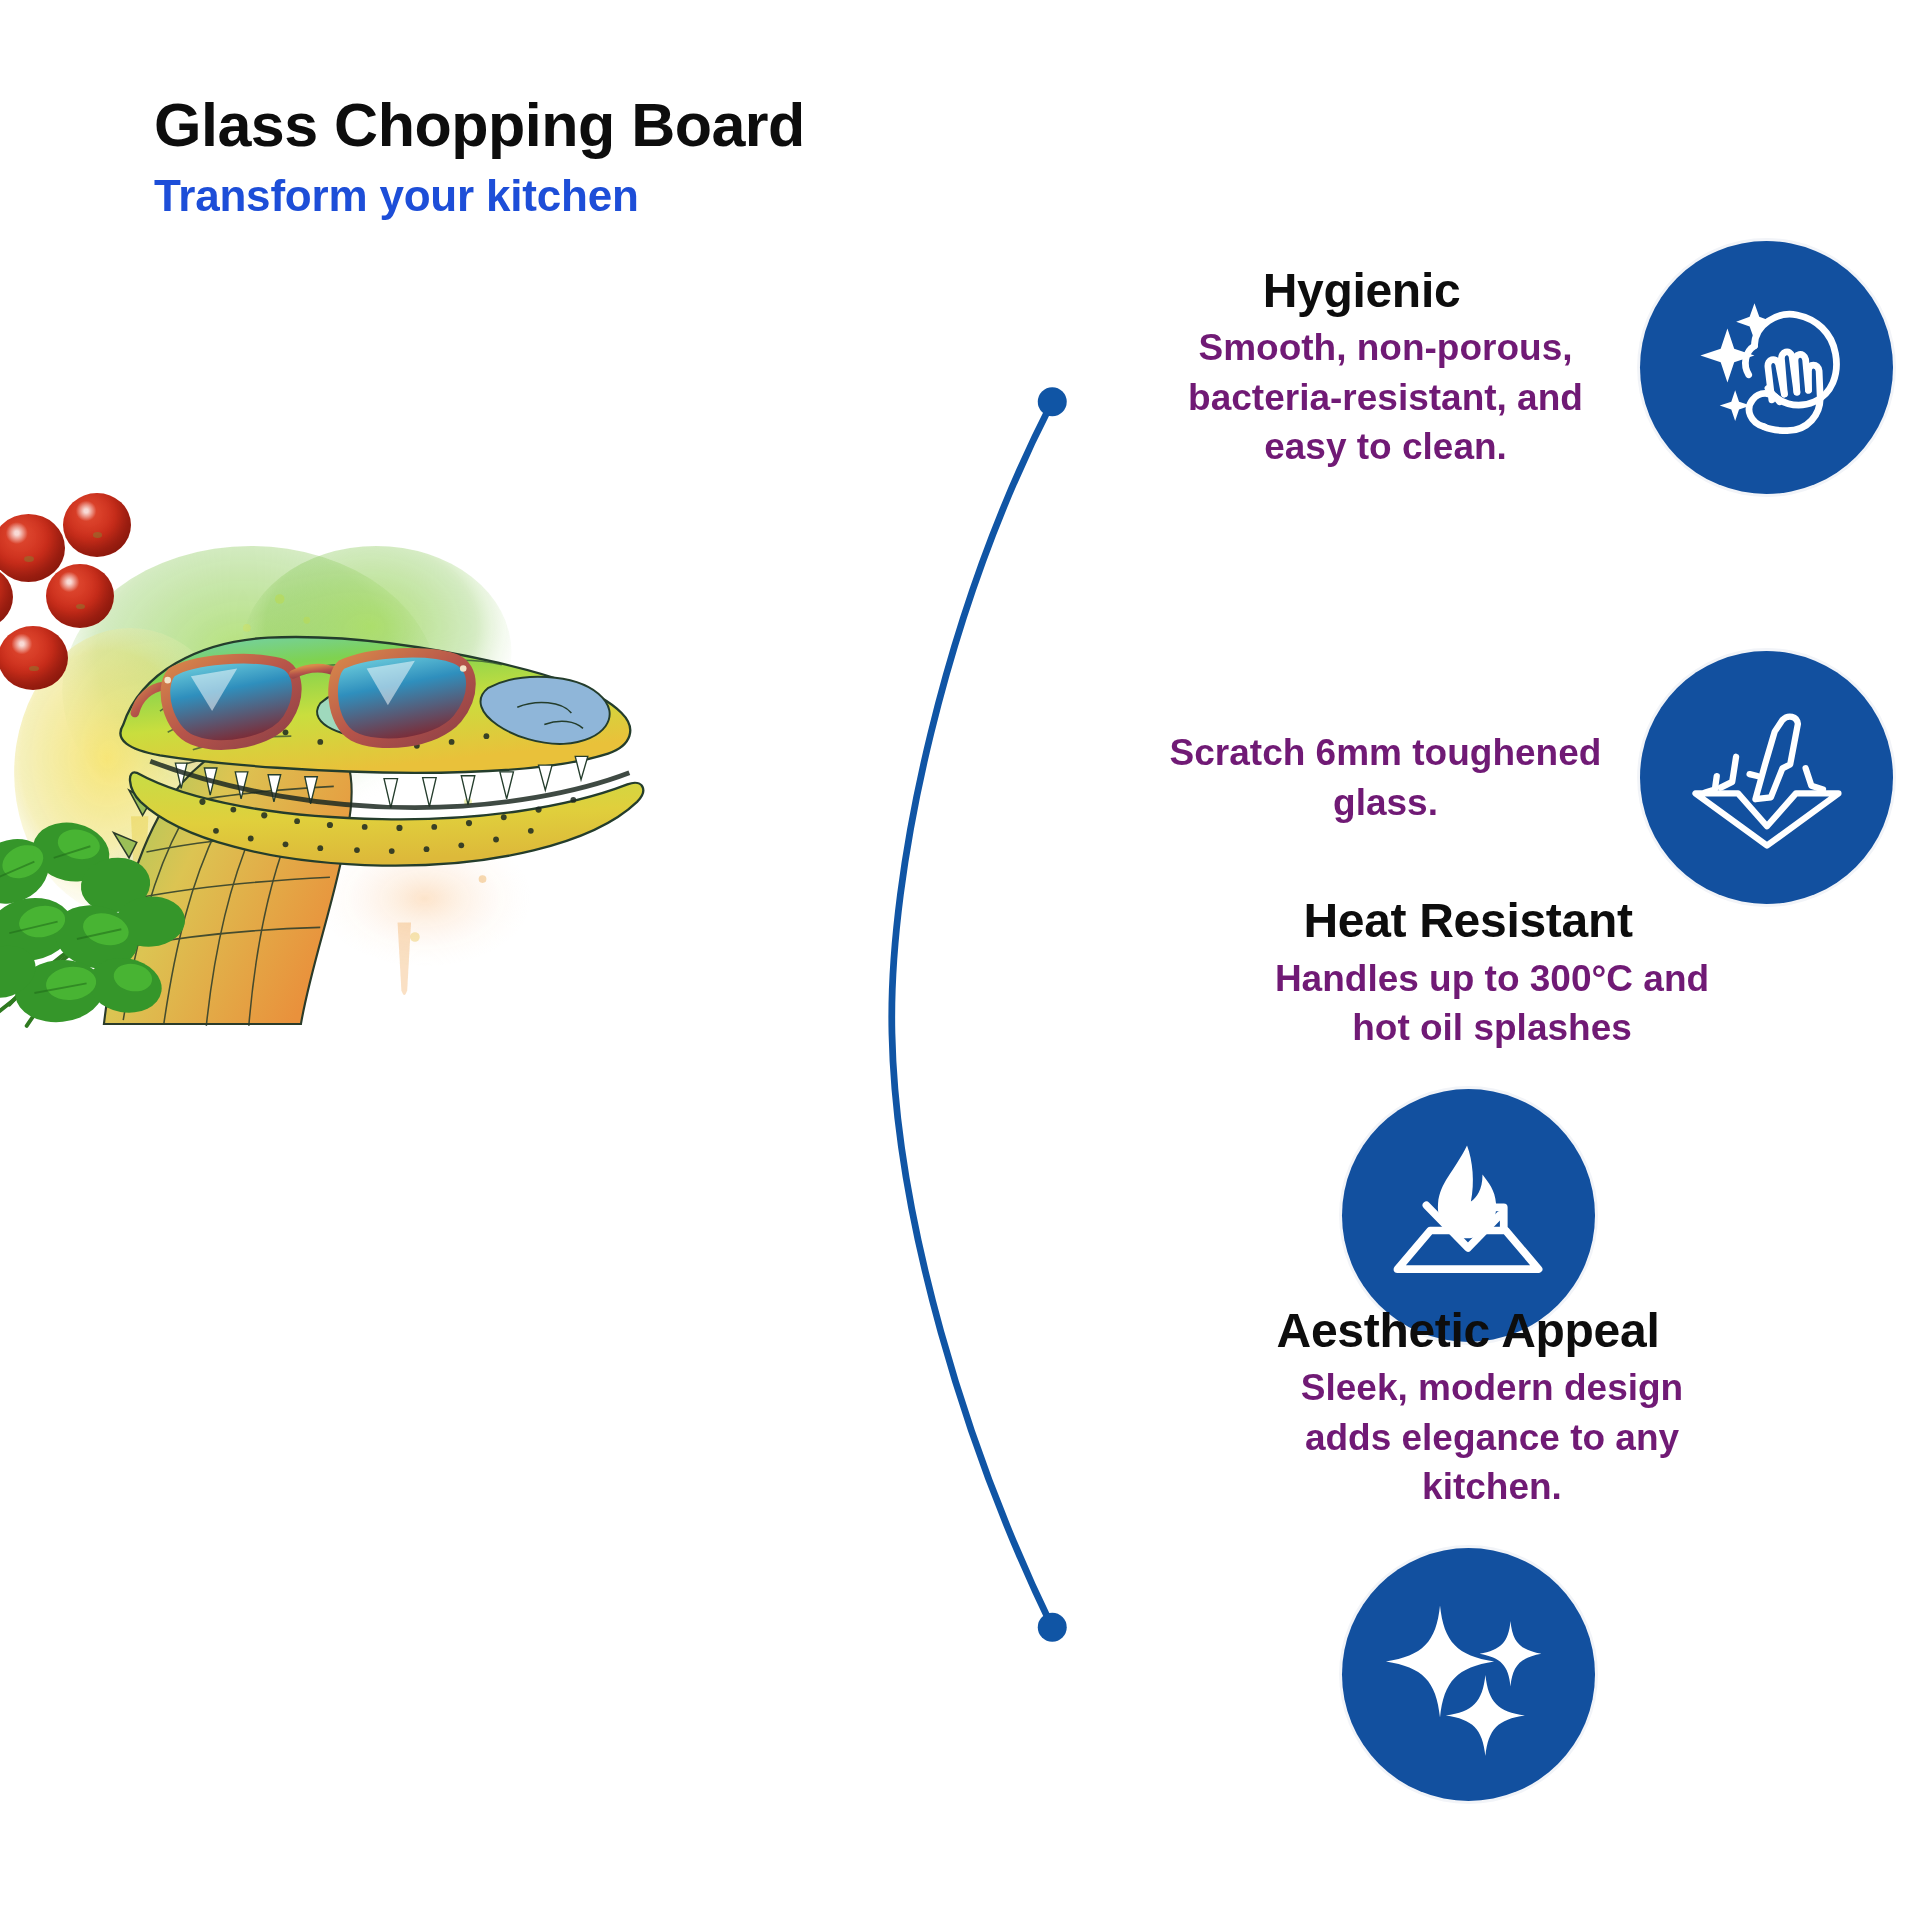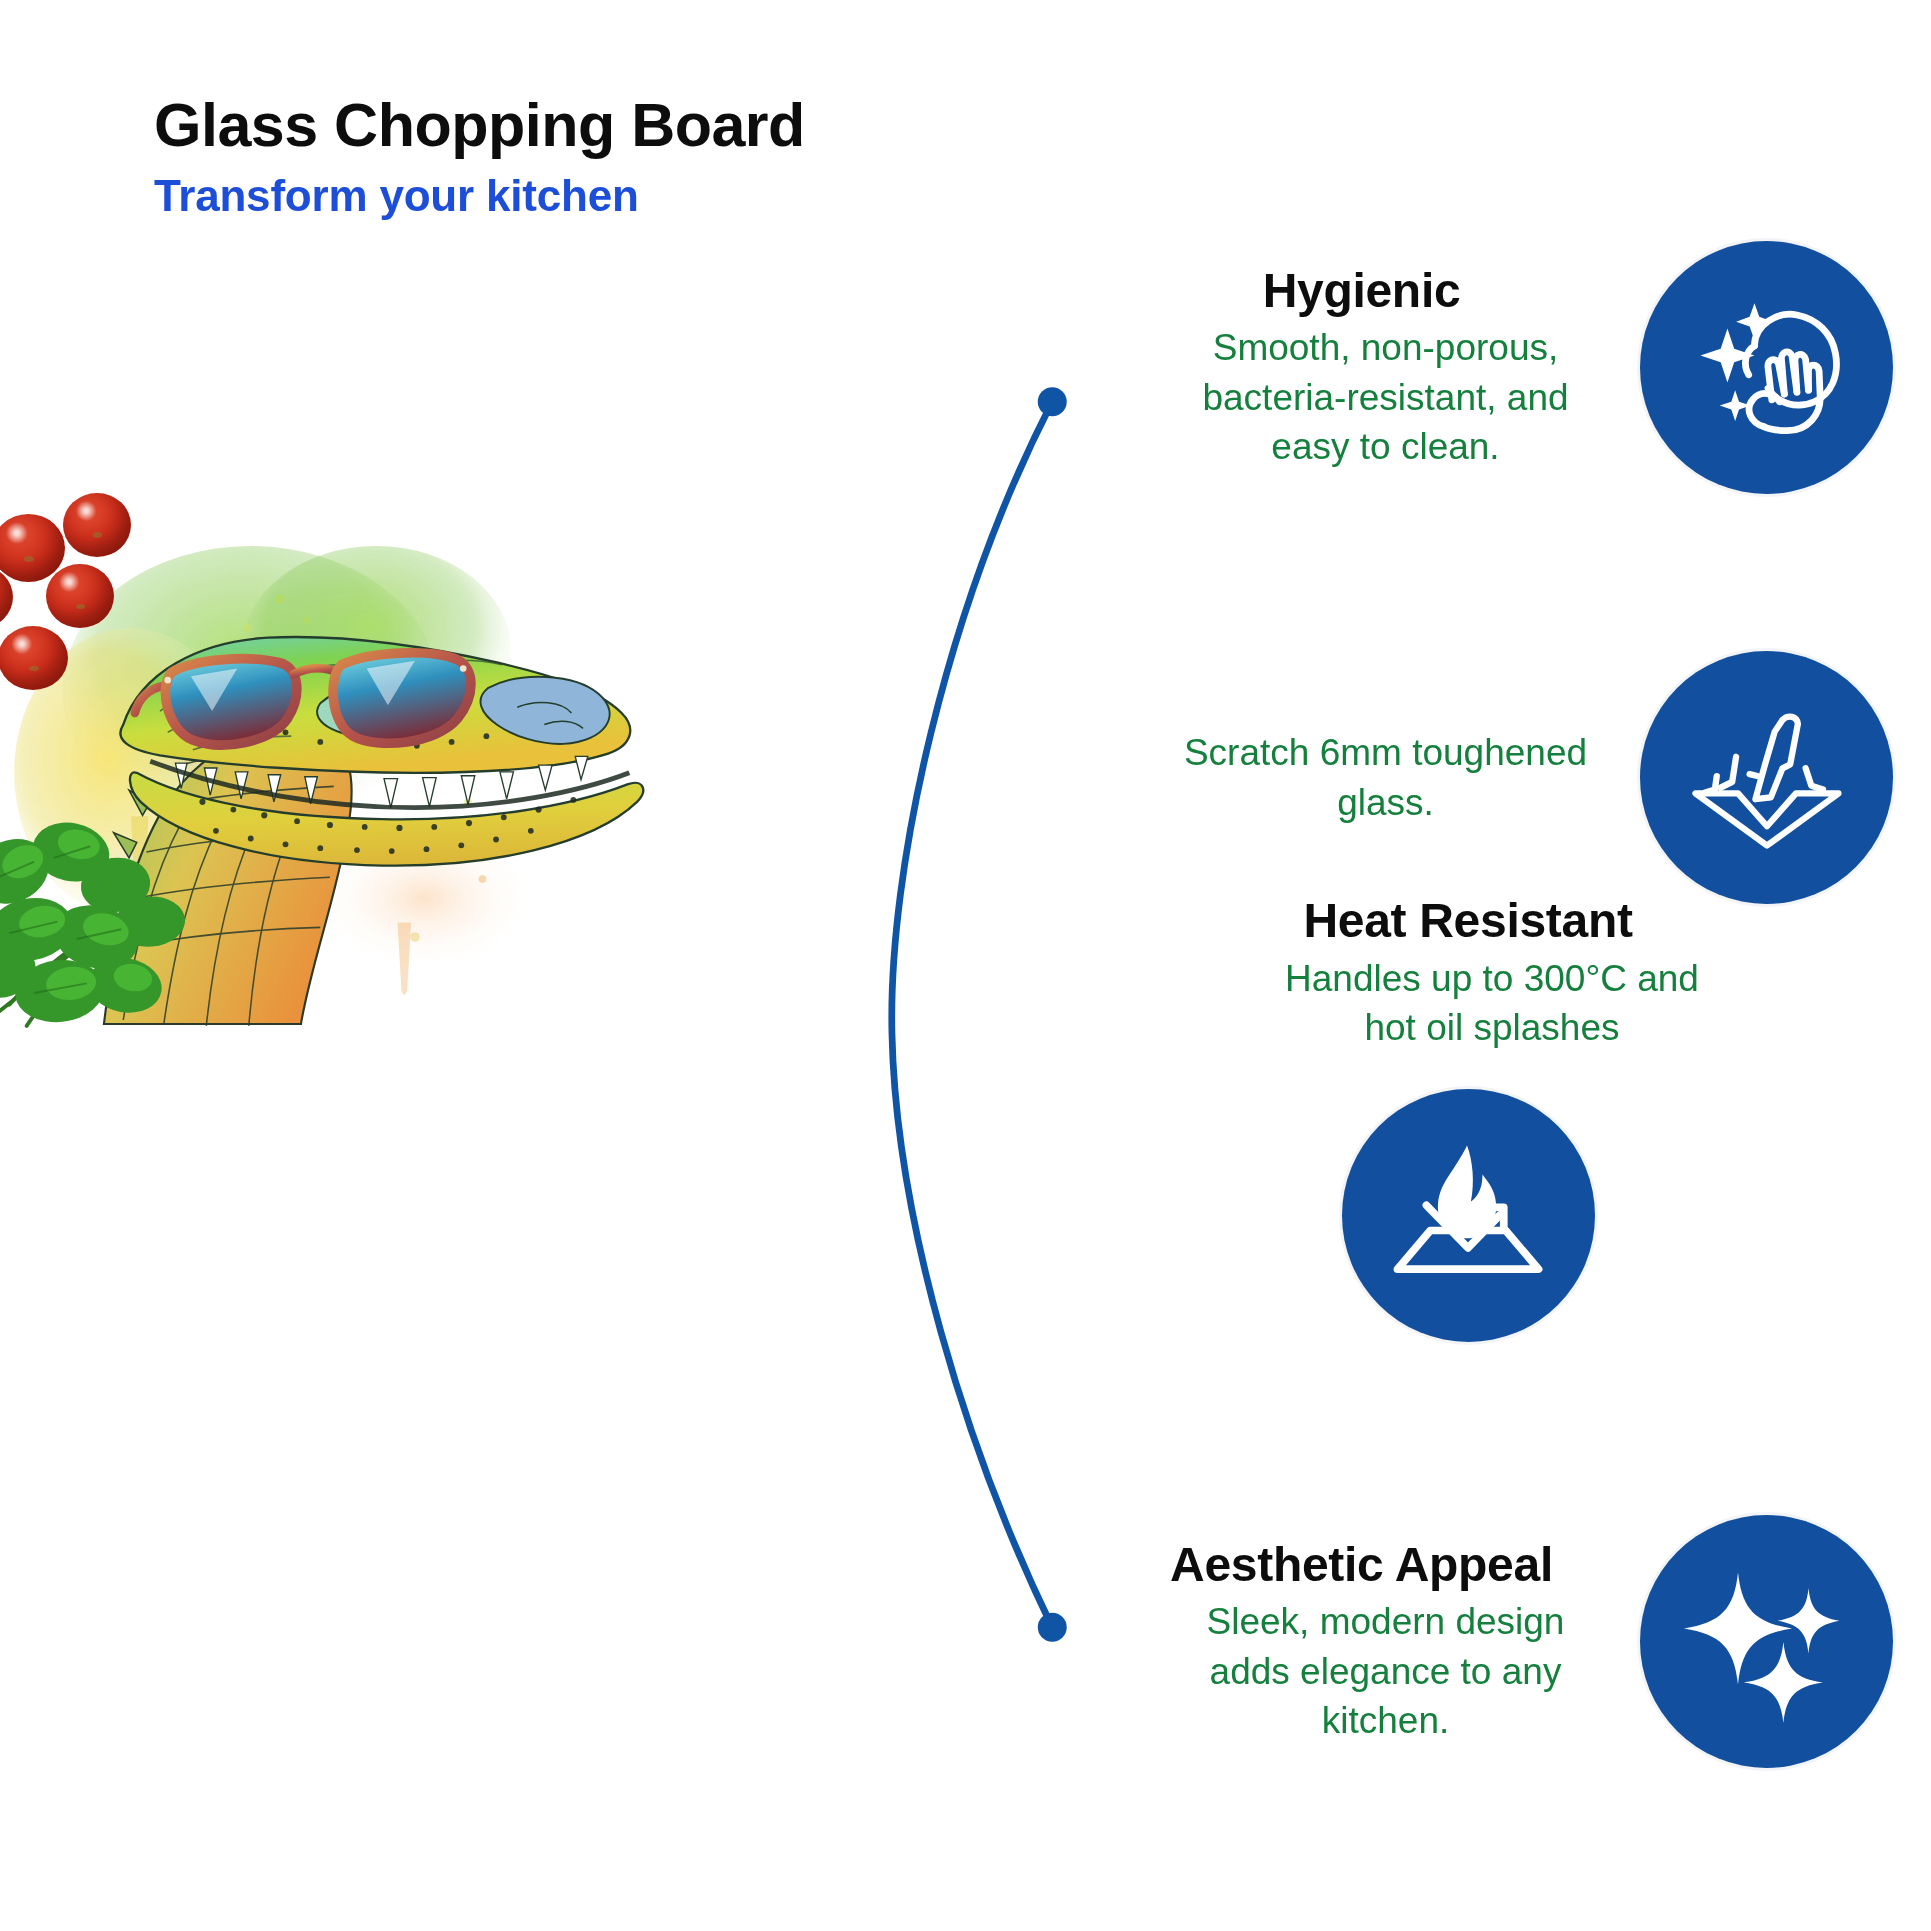--- a/index.html
+++ b/index.html
@@ -50,29 +50,29 @@
   #connector{ position:absolute; left:830px; top:367px; width:290px; height:1294px; }
 
   
   .feature-row{
     position:absolute; left:1043px; width:850px; height:319px;
     display:flex; align-items:center; justify-content:flex-end; gap:37px;
   }
   #feature-row-0{ top:208px; }
   #feature-row-1{ top:618px; }
   #feature-row-2{ top:1023px;flex-direction:column; }
-  #feature-row-3{ top:1482px; }
+  #feature-row-3{ top:1482px;flex-direction:column; }
 
   .feature-text{ text-align:center; width:483px; }
   .feature-title{
     font-size:48px; font-weight:bold; color:#0d0d0d;
     letter-spacing:-0.3px; line-height:1.12; margin-bottom:5.8px; white-space:nowrap;
   }
   .feature-desc{
-    font-size:37px; color:#15803d; line-height:1.33; font-weight:normal;margin-left:48px;
+    font-size:37px; color:#701a75; line-height:1.33; font-weight:bold;margin-left:48px;
   }
 
   .icon-circle{
     width:253px; height:253px; border-radius:50%;
     background:#12509F; flex:0 0 253px;
     display:flex; align-items:center; justify-content:center;
     box-shadow:0 0 0 2.9px #f2f4f8;
   }
   .icon-circle svg{ display:block; }
 </style>

